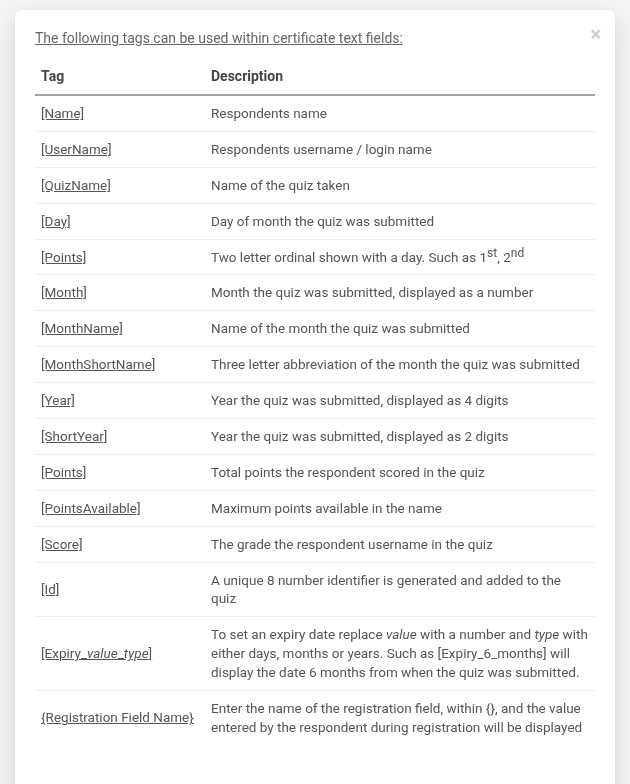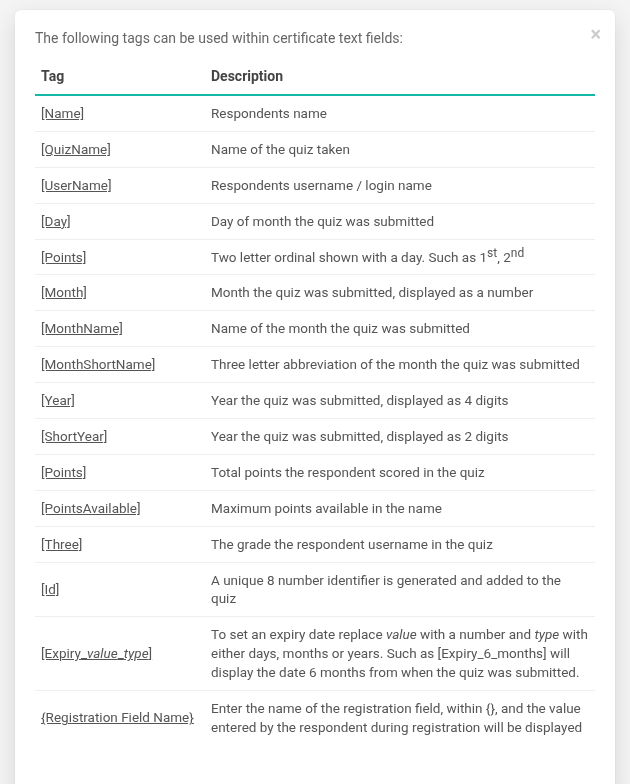--- a/index.html
+++ b/index.html
@@ -25,32 +25,33 @@
     color: #ccc;
     font-size: 20px;
     line-height: 1;
     cursor: pointer;
     font-weight: bold;
   }
   .intro {
     padding: 18px 20px 8px 20px;
     color: #666;
     font-size: 14px;
+    text-decoration: underline;
   }
   table {
     width: calc(100% - 40px);
     margin: 4px 20px 0 20px;
     border-collapse: collapse;
   }
   th {
     text-align: left;
     font-weight: 700;
     color: #444;
     padding: 10px 6px;
-    border-bottom: 2px solid #14b8a6;
+    border-bottom: 2px solid #a3a3a3;
     font-size: 14px;
   }
   td {
     padding: 8px 6px;
     border-top: 1px solid #eee;
     vertical-align: middle;
     color: #555;
     font-size: 13.5px;
     line-height: 1.4;
   }
@@ -77,26 +78,26 @@
         <th>Tag</th>
         <th>Description</th>
       </tr>
     </thead>
     <tbody id="rows">
         <tr>
           <td class="tagcell">[Name]</td>
           <td>Respondents name</td>
         </tr>
         <tr>
+          <td class="tagcell">[UserName]</td>
+          <td>Respondents username / login name</td>
+        </tr>
+        <tr>
           <td class="tagcell">[QuizName]</td>
           <td>Name of the quiz taken</td>
-        </tr>
-        <tr>
-          <td class="tagcell">[UserName]</td>
-          <td>Respondents username / login name</td>
         </tr>
         <tr>
           <td class="tagcell">[Day]</td>
           <td>Day of month the quiz was submitted</td>
         </tr>
         <tr>
           <td class="tagcell">[Points]</td>
           <td>Two letter ordinal shown with a day. Such as 1<sup>st</sup>, 2<sup>nd</sup></td>
         </tr>
         <tr>
@@ -121,21 +122,21 @@
         </tr>
         <tr>
           <td class="tagcell">[Points]</td>
           <td>Total points the respondent scored in the quiz</td>
         </tr>
         <tr>
           <td class="tagcell">[PointsAvailable]</td>
           <td>Maximum points available in the name</td>
         </tr>
         <tr>
-          <td class="tagcell">[Three]</td>
+          <td class="tagcell">[Score]</td>
           <td>The grade the respondent username in the quiz</td>
         </tr>
         <tr>
           <td class="tagcell">[Id]</td>
           <td>A unique 8 number identifier is generated and added to the quiz</td>
         </tr>
         <tr>
           <td class="tagcell">[Expiry_<em>value</em>_<em>type</em>]</td>
           <td>To set an expiry date replace <em>value</em> with a number and <em>type</em> with either days, months or years. Such as [Expiry_6_months] will display the date 6 months from when the quiz was submitted.</td>
         </tr>

